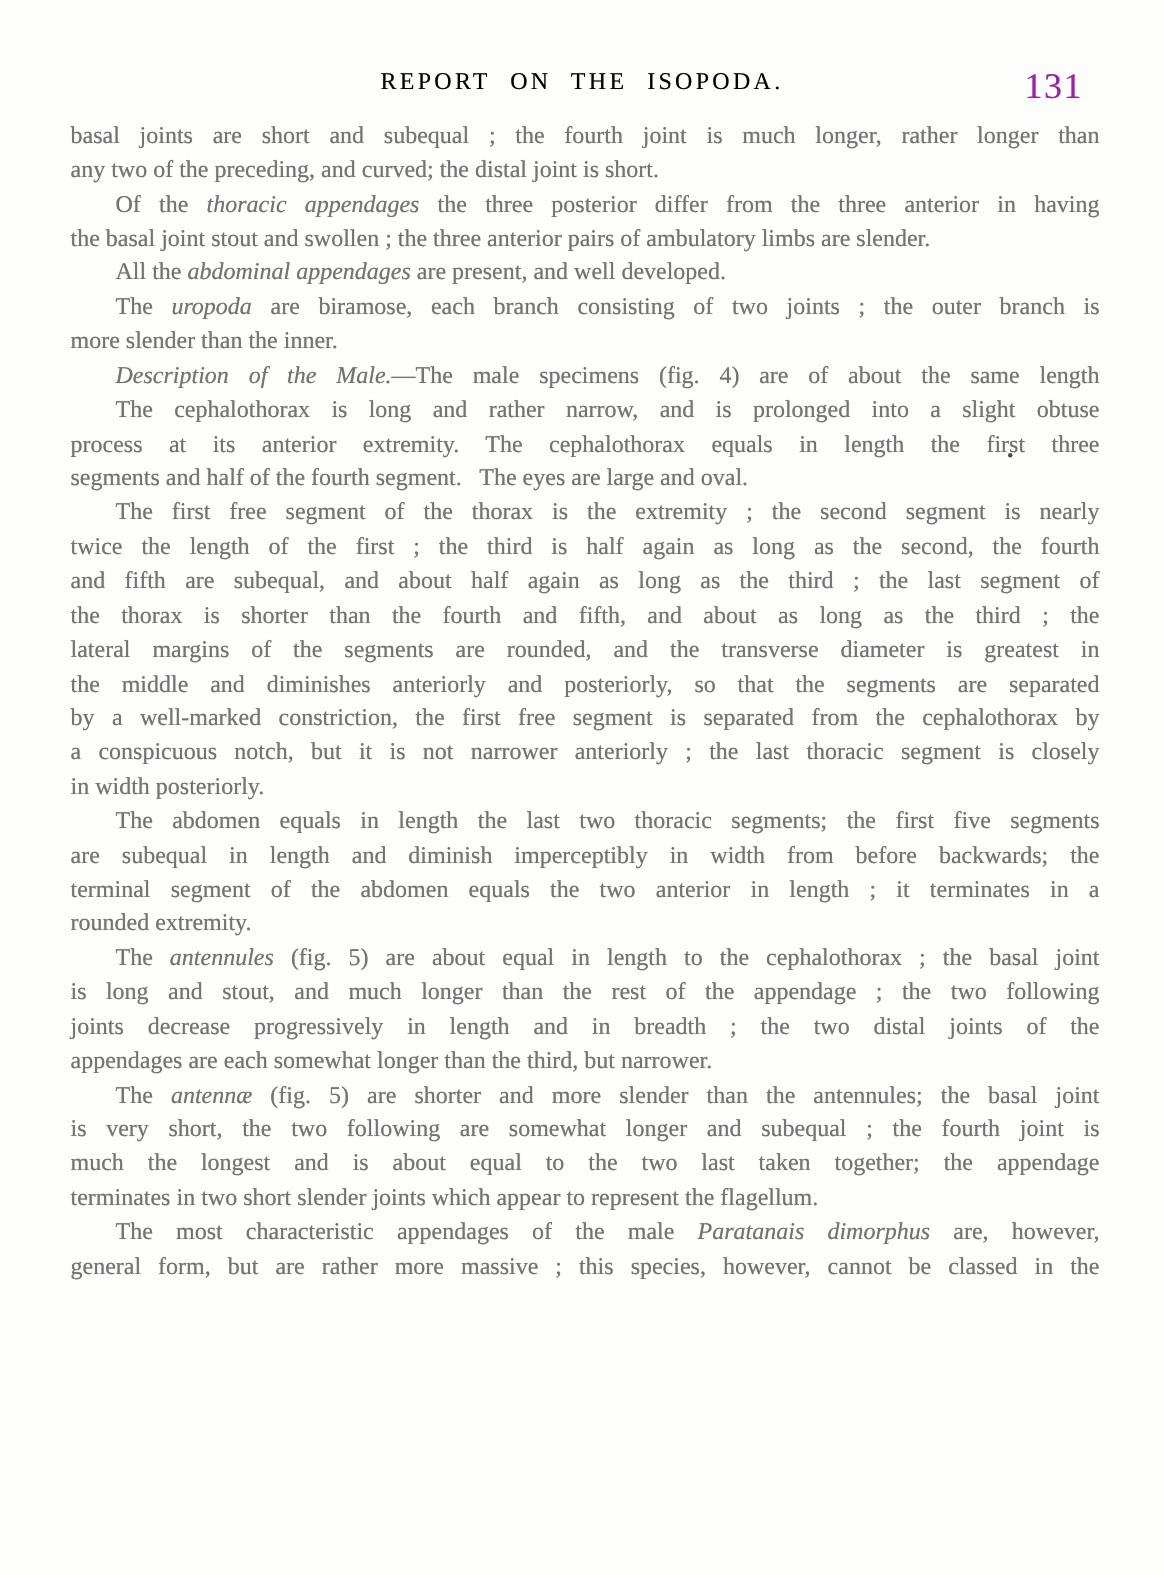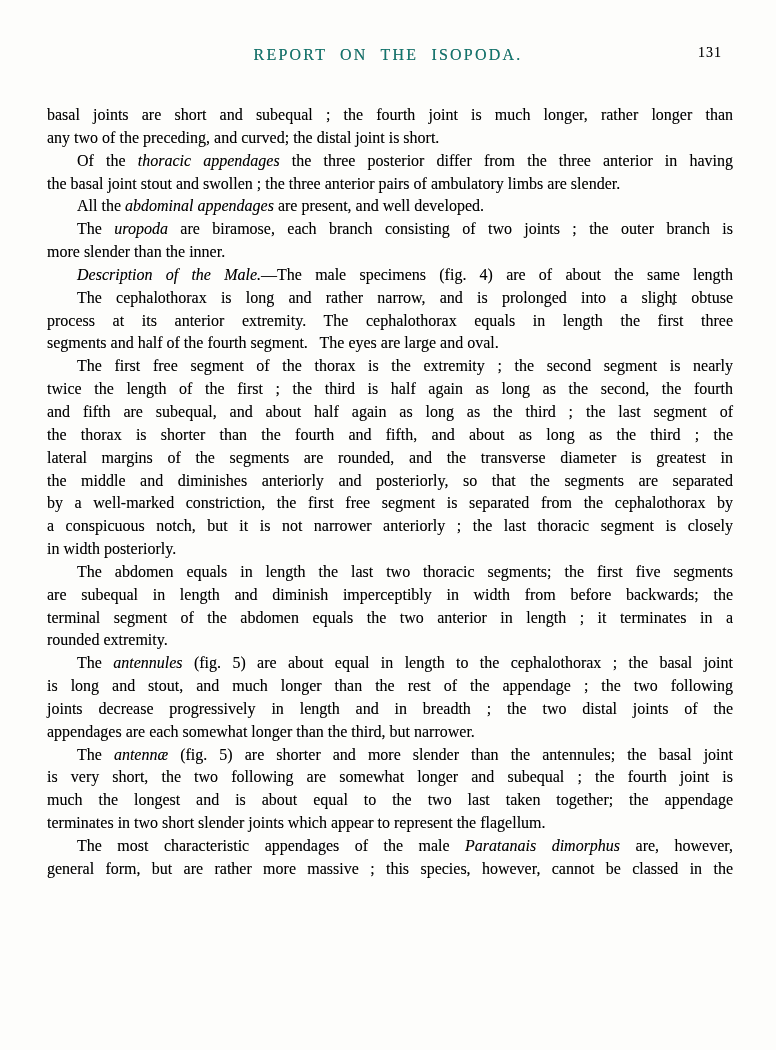--- a/index.html
+++ b/index.html
@@ -15,37 +15,37 @@
     color: #1d1d1d;
     overflow: hidden;
   }
   .running-head {
     position: absolute;
     top: 46px; left: 0; width: 100%;
     text-align: center;
     font-size: 16px;
     letter-spacing: 2.2px;
     word-spacing: 7px;
-    color: #0f766e;
+    color: #000000;
     text-shadow: 0 0 0.5px rgba(10,10,10,0.45);
   }
   .page-number {
     position: absolute;
     top: 45px; right: 54px;
-    font-size: 14px;
+    font-size: 24px;
     letter-spacing: 1px;
-    color: #000000;
+    color: #a21caf;
     text-shadow: 0 0 0.5px rgba(10,10,10,0.45);
   }
   .body-text {
     position: absolute;
-    top: 104px; left: 47px; width: 686px;
+    top: 80px; left: 47px; width: 686px;
     font-size: 16px;
     line-height: 22.85px;
-    color: #000000;
+    color: #737373;
     text-shadow: 0 0 0.5px rgba(20,20,20,0.4);
   }
   .line {
     white-space: nowrap;
     text-align: left;
     height: 22.85px;
   }
   .line.just {
     white-space: normal;
     text-align: justify;

